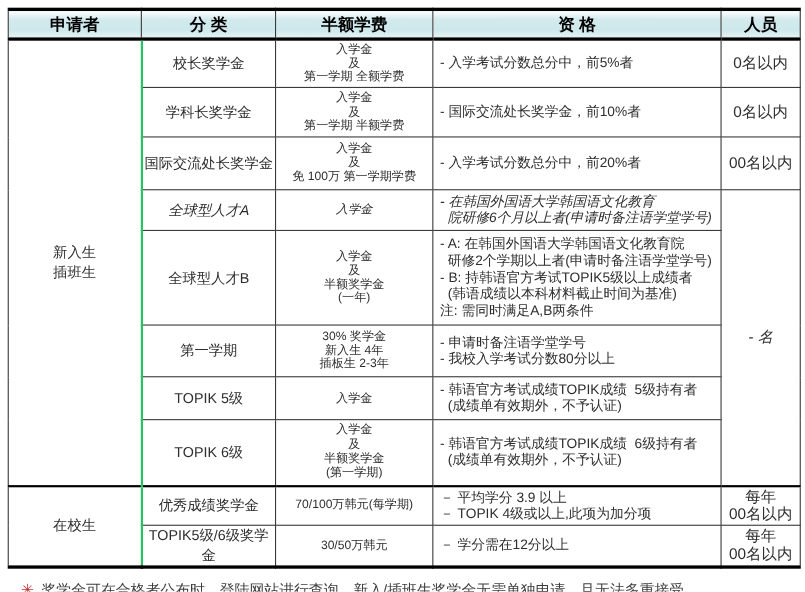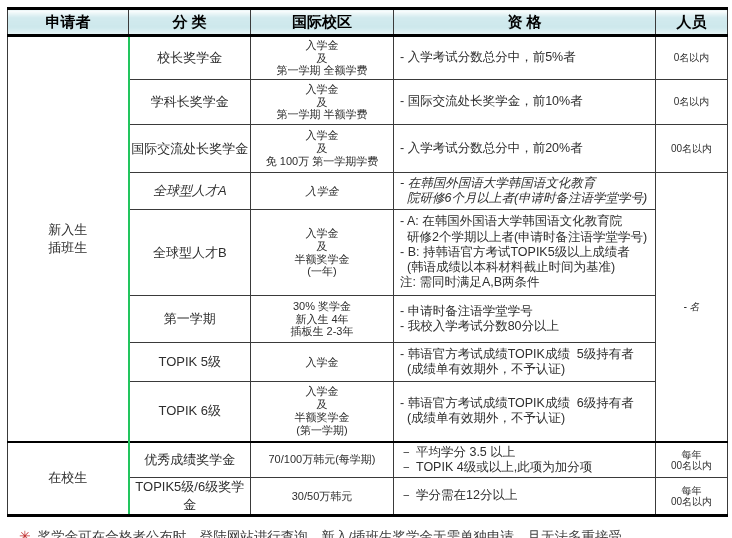--- a/index.html
+++ b/index.html
@@ -67,21 +67,21 @@
   }
   td.qual {
     text-align: left;
     font-size: 12.5px;
     white-space: pre-wrap;
     line-height: 1.22;
     padding: 2px 3px 2px 6px;
   }
   td.quota {
     text-align: center;
-    font-size: 10px;
+    font-size: 14px;
     white-space: pre-line;
     line-height: 1.12;
     padding: 0;
   }
   tr.section-start td { border-top: 2px solid #000000; }
 
   
   tr.hrow  { height: 22px; }
   tr.r1  { height: 44px; }
   tr.r2  { height: 45px; }
@@ -120,21 +120,21 @@
       <col class="c-applicant">
         <col class="c-category">
         <col class="c-scale">
         <col class="c-qual">
         <col class="c-quota">
     </colgroup>
     <thead>
       <tr class="hrow">
         <th>申请者</th>
         <th>分 类</th>
-        <th>国际校区</th>
+        <th>半额学费</th>
         <th>资 格</th>
         <th>人员</th>
       </tr>
     </thead>
     <tbody>
       <tr class="r1">
         <td class="applicant" rowspan="8">新入生
 插班生</td>
         <td class="category">校长奖学金</td>
         <td class="scale">入学金
@@ -198,21 +198,21 @@
 及
 半额奖学金
 (第一学期)</td>
         <td class="qual">- 韩语官方考试成绩TOPIK成绩  6级持有者
   (成绩单有效期外，不予认证)</td>
       </tr>
       <tr class="r9 section-start">
         <td class="applicant" rowspan="2">在校生</td>
         <td class="category">优秀成绩奖学金</td>
         <td class="scale">70/100万韩元(每学期)</td>
-        <td class="qual">－ 平均学分 3.5 以上
+        <td class="qual">－ 平均学分 3.9 以上
 － TOPIK 4级或以上,此项为加分项</td>
         <td class="quota">每年
 00名以内</td>
       </tr>
       <tr class="r10">
         <td class="category">TOPIK5级/6级奖学金</td>
         <td class="scale">30/50万韩元</td>
         <td class="qual">－ 学分需在12分以上</td>
         <td class="quota">每年
 00名以内</td>

